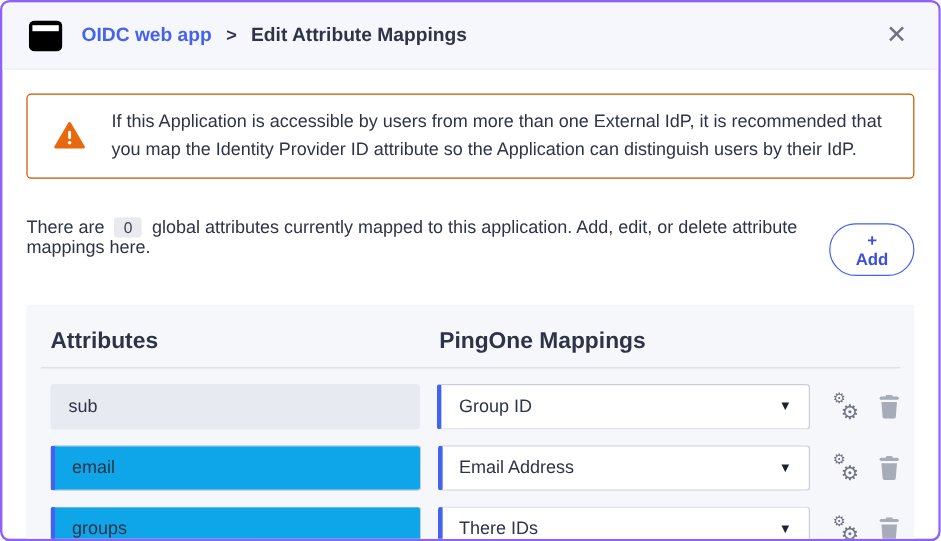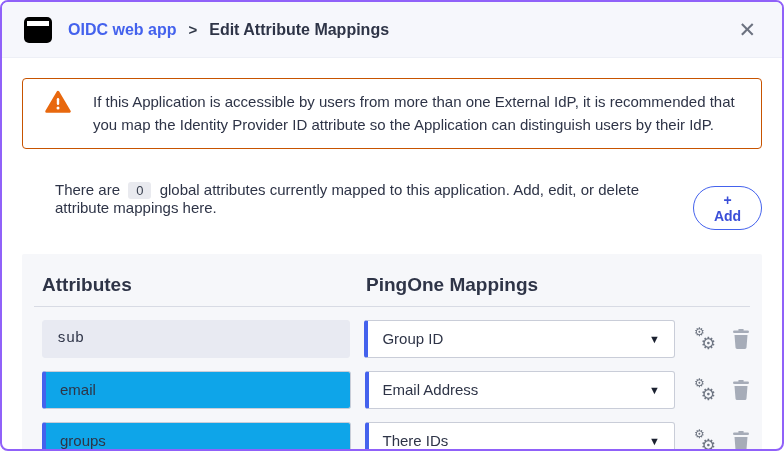--- a/index.html
+++ b/index.html
@@ -40,31 +40,31 @@
     background: none; border: none; cursor: pointer;
     font-family: "Liberation Sans", sans-serif;
     padding: 2px 4px;
   }
   
   .content { padding: 20px; flex: 1; }
   .warning-box {
     border: 1px solid #C75300;
     border-radius: 4px;
     padding: 11px 18px;
-    display: flex; 
+    display: flex; align-items: center;
   }
   .warning-icon { flex: 0 0 26px; margin: 0 22px 0 4px; display: flex; }
   .warning-text {
     color: #2E3447; font-size: 15px; line-height: 1.55;
   }
   .summary-row {
     margin-top: 18px;
     display: flex; align-items: center;
   }
-  .summary-text { color: #2E3447; font-size: 15px; margin-left: 33px; }
+  .summary-text { color: #2E3447; font-size: 15px; }
   .count-badge {
     display: inline-block;
     background: #E9EAEF; color: #3A4150;
     border-radius: 3px; padding: 1px 8px;
     font-size: 13px; margin: 0 4px;
   }
   .add-btn {
     margin-left: auto;
     background: #ffffff;
     border: 1px solid #4462ED;
@@ -99,21 +99,20 @@
     border-radius: 3px;
     padding: 0 14px;
     font-size: 15px; color: #2E3447;
     background: #0ea5e9;
     font-family: "Liberation Sans", sans-serif;
   }
   .attr-input.locked {
     background: #E8EAF2;
     border: 1px solid #E8EAF2;
     border-radius: 3px;
-    font-family: Liberation Mono, monospace;
   }
   .map-select {
     width: 322px; height: 38px;
     margin-left: 14px;
     border: 1px solid #C9CDD8;
     border-left: 4px solid #4462ED;
     border-radius: 3px;
     background: #ffffff;
     display: flex; align-items: center; justify-content: space-between;
     padding: 0 14px;

